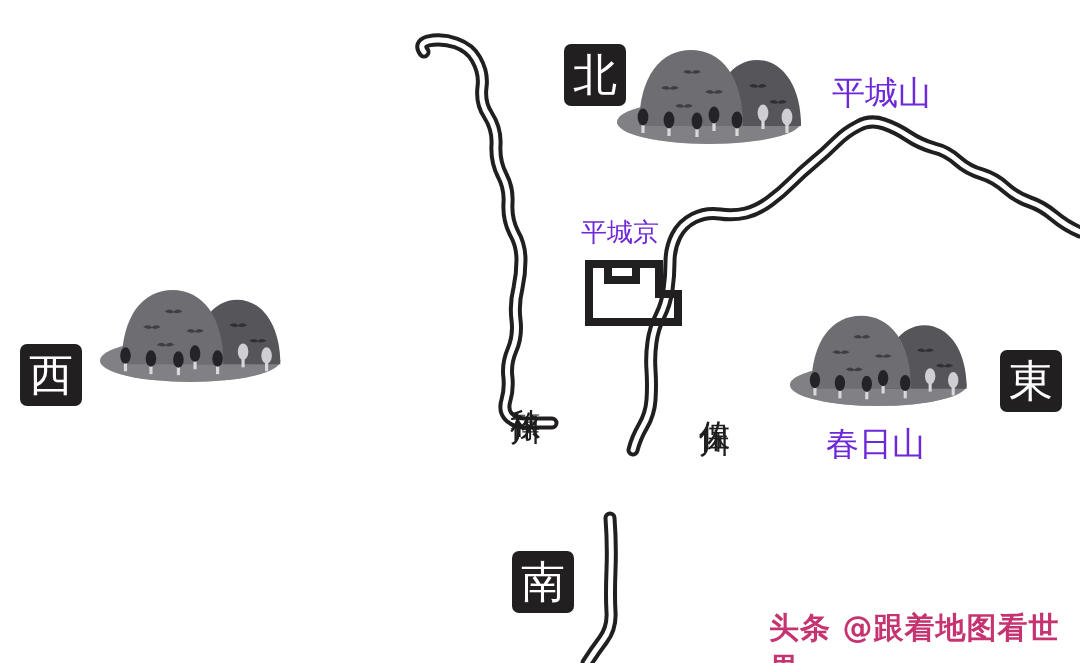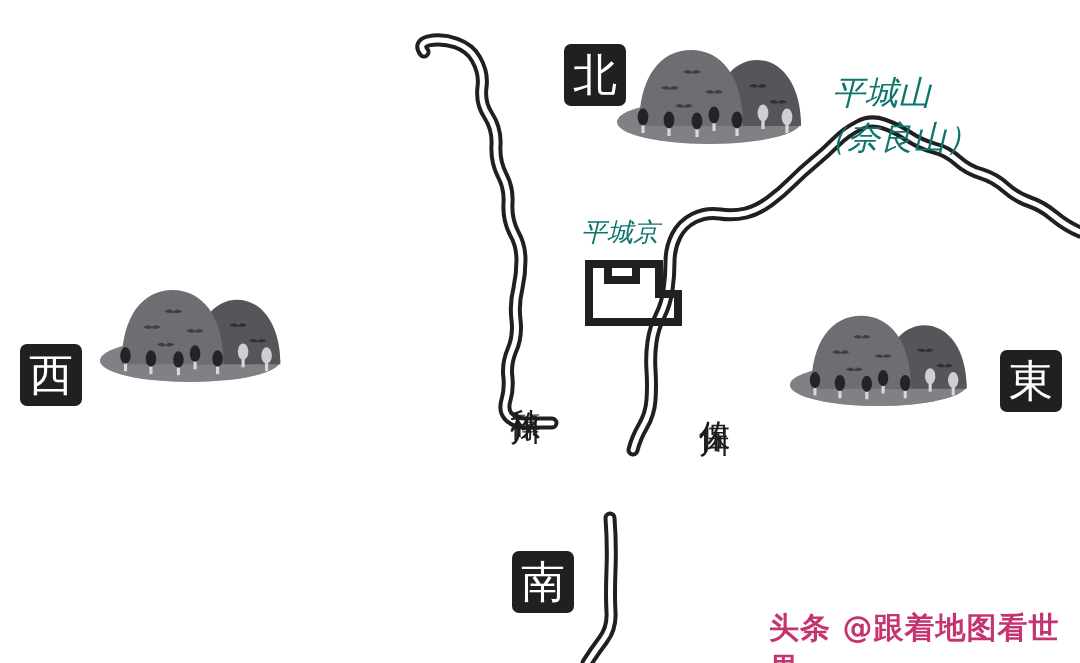--- a/index.html
+++ b/index.html
@@ -43,25 +43,24 @@
     user-select: none;
   }
   #dir-north { left: 564px; top: 44px; }
   #dir-west  { left: 20px;  top: 344px; }
   #dir-east  { left: 1000px; top: 350px; }
   #dir-south { left: 512px; top: 551px; }
 
   
   .place-label {
     position: absolute;
-    color: #0f766e;
+    color: #6d28d9;
     font-family: "DejaVu Sans", "Liberation Sans", sans-serif;
     white-space: nowrap;
     user-select: none;
-    font-style: italic;
   }
   #label-heijozan {
     left: 832px;
     top: 70px;
     font-size: 33px;
     line-height: 45px;
     text-align: left;
   }
   #label-heijozan .alt-name {
     display: block;
@@ -227,25 +226,25 @@
     </g>
   </svg>
 
   <div class="dir-badge" id="dir-north">北</div>
   <div class="dir-badge" id="dir-west">西</div>
   <div class="dir-badge" id="dir-east">東</div>
   <div class="dir-badge" id="dir-south">南</div>
 
   <div class="place-label" id="label-heijozan">
     <span>平城山</span>
-    <span class="alt-name">（奈良山）</span>
   </div>
 
   <div class="place-label" id="label-heijokyo">平城京</div>
 
 
+  <div class="place-label" id="label-kasugayama">春日山</div>
 
   <div class="river-label" id="label-akishinogawa">秋篠川</div>
   <div class="river-label" id="label-sahogawa">佐保川</div>
 
   <div id="watermark">头条 @跟着地图看世界</div>
 
 </div>
 
 </body></html>

